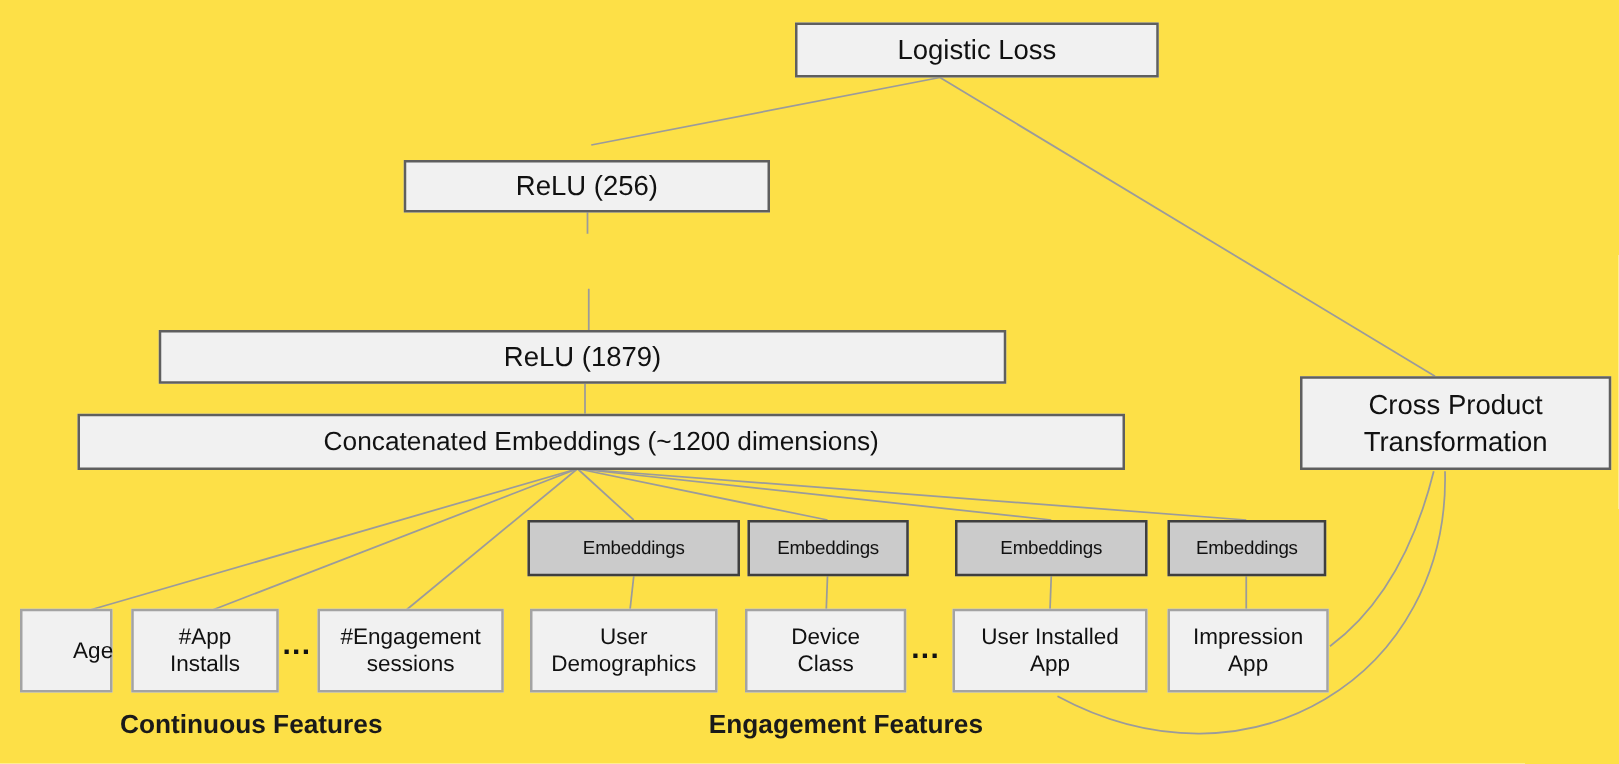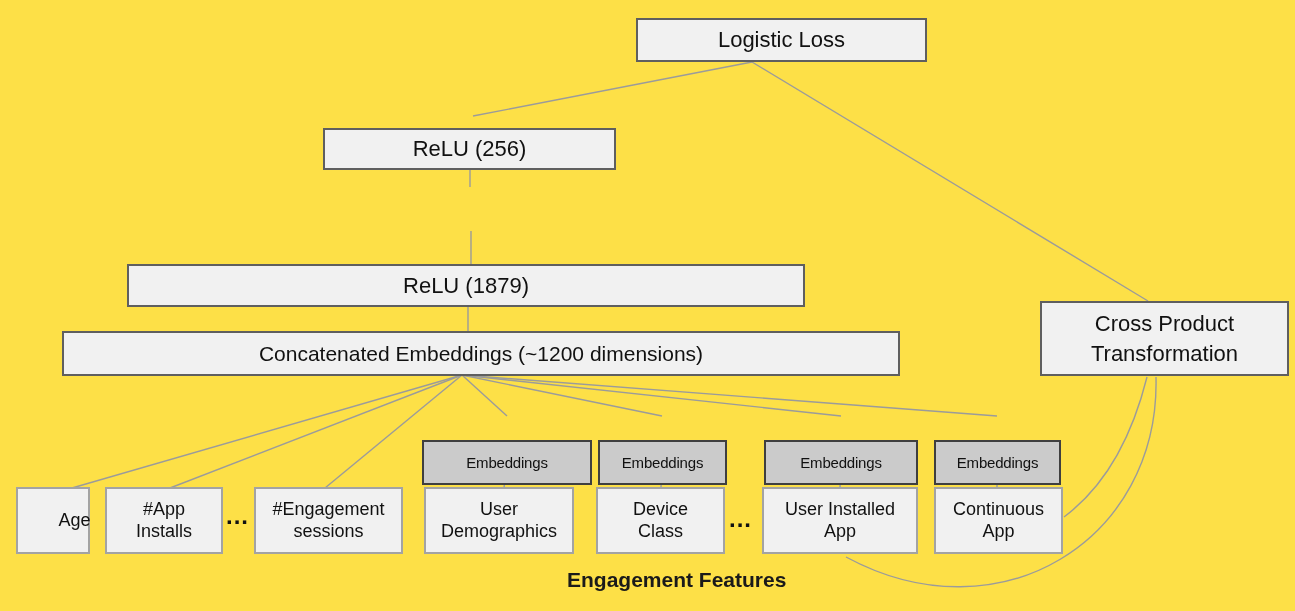--- a/index.html
+++ b/index.html
@@ -8,21 +8,21 @@
     font-family:Liberation Sans, sans-serif; color:#111; overflow:hidden;
   }
   svg.edges { position:absolute; left:0; top:0; width:1295px; height:611px; }
   .box {
     position:absolute; box-sizing:border-box;
     display:flex; align-items:center; justify-content:center;
     text-align:center; background:#f1f1f1; color:#111;
   }
   .big   { border:2px solid #5f5f5f; font-size:22px; }
   .small { border:2px solid #a3a3a3; font-size:18px; line-height:1.22; }
-  .emb   { background:#cbcbcb; border:2px solid #3f3f3f; font-size:15px; letter-spacing:-0.2px;margin-top:24px; }
+  .emb   { background:#cbcbcb; border:2px solid #3f3f3f; font-size:15px; letter-spacing:-0.2px; }
 
   #n-logistic { left:636px; top:18px;  width:291px; height:44px; }
   #n-relu256  { left:323px; top:128px; width:293px; height:42px; }
   #n-relu512  { left:229px; top:187px; width:489px; height:44px; }
   #n-relu1024 { left:127px; top:264px; width:678px; height:43px; }
   #n-concat   { left:50px;  top:331px; width:838px; height:45px; font-size:21px;margin-left:12px; }
   #n-cross    { left:1028px;top:301px; width:249px; height:75px; line-height:1.35; padding:0 10px;margin-left:12px; }
 
   #e1 { left:422px; top:416px; width:170px; height:45px; }
   #e2 { left:598px; top:416px; width:129px; height:45px; }
@@ -94,17 +94,18 @@
 
   <div class="box small" id="f-age">Age</div>
   <div class="box small" id="f-appinstalls">#App Installs</div>
   <div class="ellipsis" id="dots1">...</div>
   <div class="box small" id="f-engagement">#Engagement sessions</div>
 
   <div class="box small" id="f-device">Device Class</div>
   <div class="box small" id="f-userdemo">User Demographics</div>
   <div class="ellipsis" id="dots2">...</div>
   <div class="box small" id="f-userinstalled">User Installed App</div>
-  <div class="box small" id="f-impression">Continuous App</div>
+  <div class="box small" id="f-impression">Impression App</div>
 
+  <div class="group-label" id="lbl-cont">Continuous Features</div>
   <div class="group-label" id="lbl-cat">Engagement Features</div>
 
 </div>
 
 </body></html>

